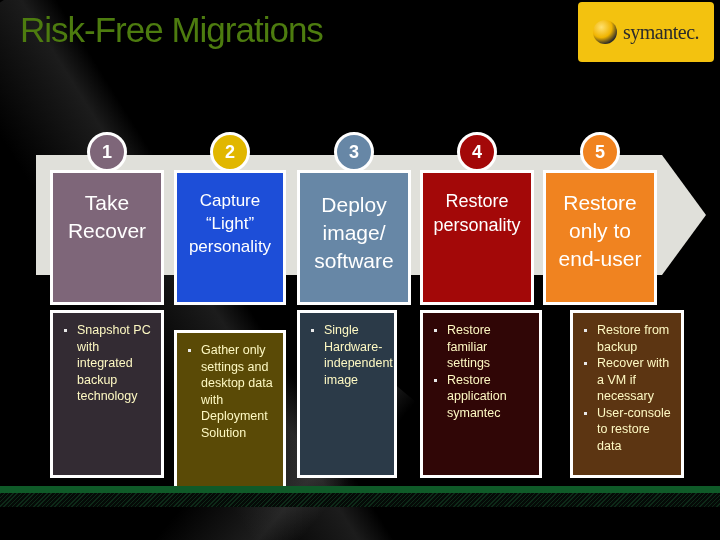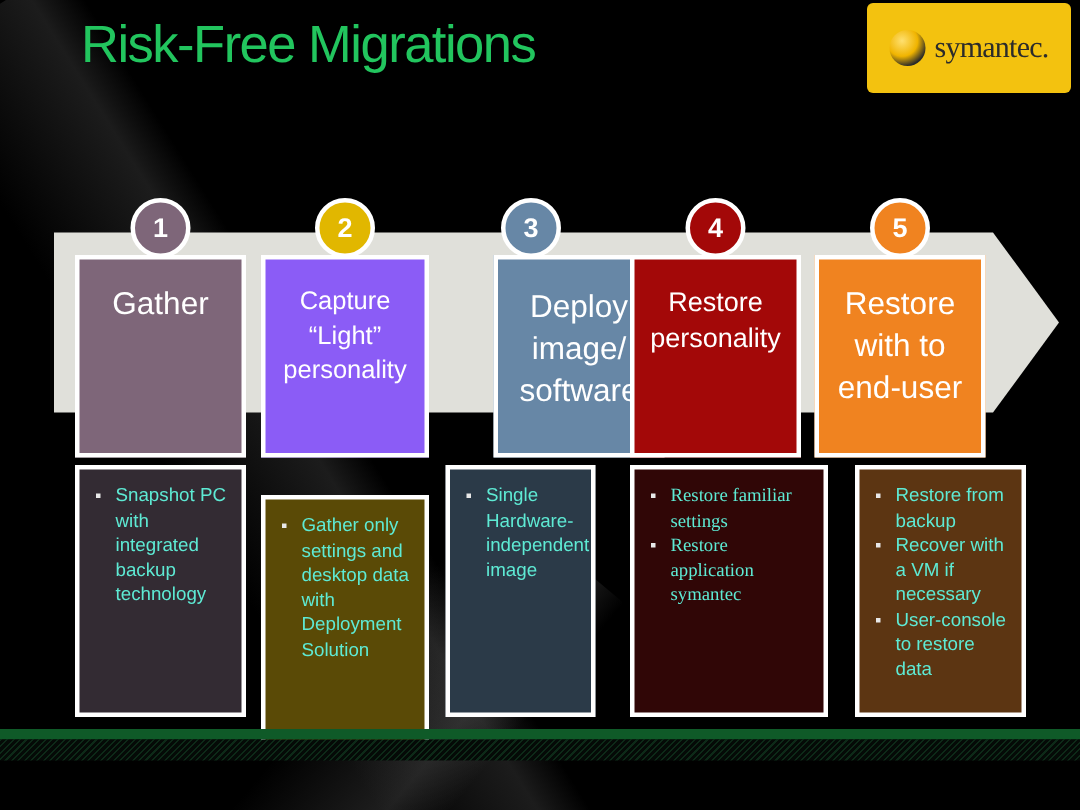--- a/index.html
+++ b/index.html
@@ -15,21 +15,21 @@
     pointer-events:none;
   }
   .bg-streak2 {
     position:absolute; left:330px; top:330px; width:160px; height:320px;
     background:linear-gradient(90deg, rgba(0,0,0,0) 0%, rgba(110,110,110,0.28) 50%, rgba(0,0,0,0) 70%);
     transform:rotate(40deg); transform-origin:top left;
     pointer-events:none;
   }
   .title {
     position:absolute; left:20px; top:10px;
-    font-size:35px; color:#22c55e; letter-spacing:-1px;margin-left:34px;
+    font-size:35px; color:#4d7c0f; letter-spacing:-1px;
   }
   .logo {
     position:absolute; left:578px; top:2px; width:136px; height:60px;
     background:#f3c20f; border-radius:4px;
     display:flex; align-items:center; justify-content:center;
   }
   .logo-mark {
     width:24px; height:24px; border-radius:50%;
     background:radial-gradient(circle at 35% 30%, #ffe070 0%, #f0b400 45%, #2a2a2a 75%);
     margin-right:6px;
@@ -56,21 +56,21 @@
   .top-box.small { font-size:17px; line-height:23px; padding-top:16px; }
   .badge {
     position:absolute; top:132px; width:40px; height:40px;
     border:3px solid #fff; border-radius:50%; box-sizing:border-box;
     color:#fff; font-weight:bold; font-size:18px;
     display:flex; align-items:center; justify-content:center;
   }
   .bottom-box {
     position:absolute; top:310px; height:168px;
     border:3px solid #fff; box-sizing:border-box;
-    color:#5eead4; font-size:12.5px; line-height:16.5px;
+    color:#fef9c3; font-size:12.5px; line-height:16.5px;
     padding:9px 8px 0 6px;
   }
   .bottom-box ul { margin:0; padding:0 0 0 18px; list-style:none; }
   .bottom-box li { position:relative; }
   .bottom-box li::before {
     content:""; position:absolute; left:-13px; top:7px;
     width:3px; height:3px; background:#e8e8e8;
   }
   .footer-band {
     position:absolute; left:0; top:486px; width:720px; height:7px;
@@ -92,76 +92,77 @@
 <div class="logo">
   <span class="logo-mark"></span>
   <span class="logo-text">symantec.</span>
 </div>
 
 <div class="band"></div>
 <div class="arrow-tip"></div>
 
 <div>
   <div class="top-box" style="left:50px;width:114px;background:#7e6679;">
-    <div>Gather</div>
+    <div>Take</div>
+    <div>Recover</div>
   </div>
   <div class="badge" style="left:87px;background:#7e6679;">1</div>
   <div class="bottom-box" style="left:50px;width:114px;background:#332b33;">
     <ul>
       <li>Snapshot PC with integrated backup technology</li>
     </ul>
   </div>
 </div>
 
 <div>
-  <div class="top-box small" style="left:174px;width:112px;background:#8b5cf6;">
+  <div class="top-box small" style="left:174px;width:112px;background:#1d4ed8;">
     <div>Capture</div>
     <div>“Light”</div>
     <div>personality</div>
   </div>
   <div class="badge" style="left:210px;background:#e1b700;">2</div>
   <div class="bottom-box" style="left:174px;width:112px;background:#5a4a06;margin-top:20px;">
     <ul>
       <li>Gather only settings and desktop data with Deployment Solution</li>
     </ul>
   </div>
 </div>
 
 <div>
-  <div class="top-box" style="left:297px;width:114px;background:#6787a6;padding-top:18px;margin-left:32px;">
+  <div class="top-box" style="left:297px;width:114px;background:#6787a6;padding-top:18px;">
     <div>Deploy</div>
     <div>image/</div>
     <div>software</div>
   </div>
   <div class="badge" style="left:334px;background:#6787a6;">3</div>
   <div class="bottom-box" style="left:297px;width:100px;background:#2b3a48;">
     <ul>
       <li>Single Hardware-independent image</li>
     </ul>
   </div>
 </div>
 
 <div>
   <div class="top-box small" style="left:420px;width:114px;background:#a30808;font-size:18px;line-height:24px;padding-top:16px;">
     <div>Restore</div>
     <div>personality</div>
   </div>
   <div class="badge" style="left:457px;background:#a30808;">4</div>
-  <div class="bottom-box" style="left:420px;width:132px;background:#300606;font-family:Liberation Serif, serif;">
+  <div class="bottom-box" style="left:420px;width:122px;background:#300606;">
     <ul>
       <li>Restore familiar settings</li>
       <li>Restore application symantec</li>
     </ul>
   </div>
 </div>
 
 <div>
   <div class="top-box" style="left:543px;width:114px;background:#f08320;padding-top:16px;">
     <div>Restore</div>
-    <div>with to</div>
+    <div>only to</div>
     <div>end-user</div>
   </div>
   <div class="badge" style="left:580px;background:#f08320;">5</div>
   <div class="bottom-box" style="left:570px;width:114px;background:#5c3512;">
     <ul>
       <li>Restore from backup</li>
       <li>Recover with a VM if necessary</li>
       <li>User-console to restore data</li>
     </ul>
   </div>

